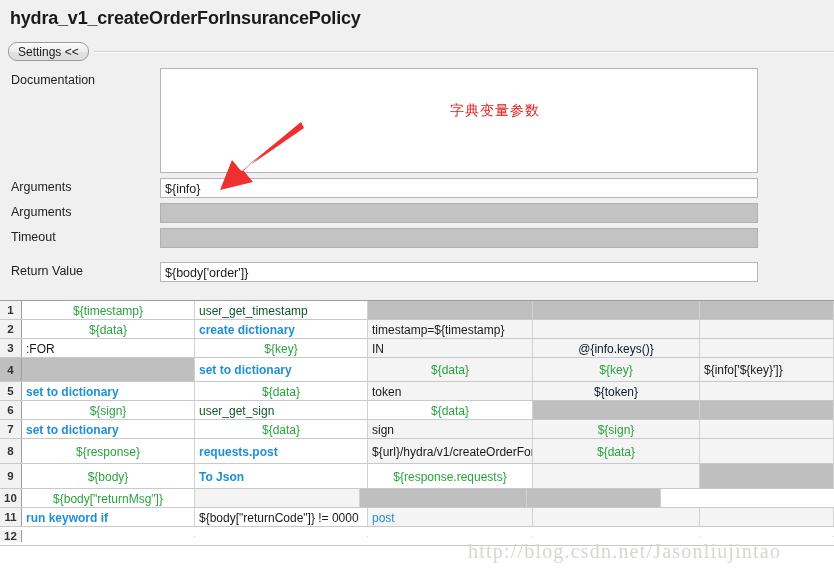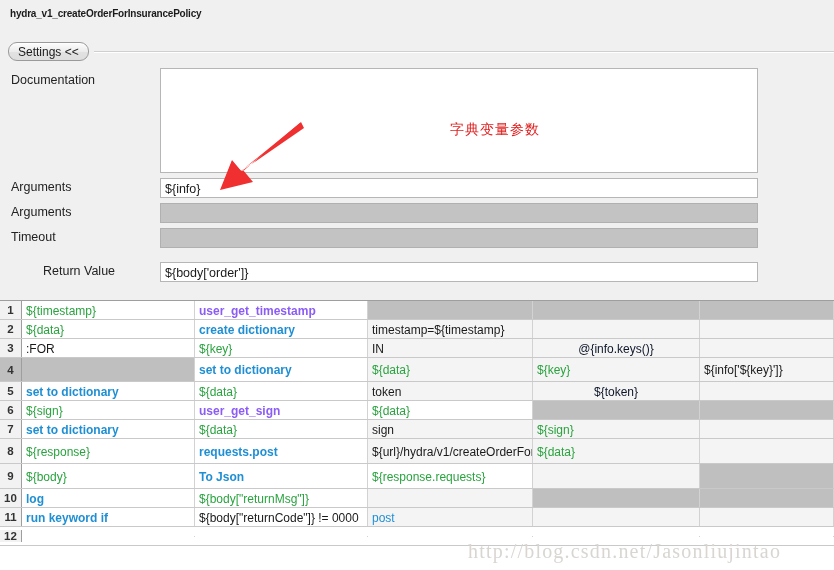--- a/index.html
+++ b/index.html
@@ -14,21 +14,21 @@
     position: relative;
     width: 834px; height: 570px;
     background: #f0f0f0;
     overflow: hidden;
   }
 
   
   .title {
     position: absolute;
     left: 10px; top: 8px;
-    font-size: 10px;
+    font-size: 18px;
     font-weight: bold;
     color: #1a1a1a;
     letter-spacing: -0.2px;
     white-space: nowrap;
   }
 
   
   .settings-row {
     position: absolute;
     left: 0; top: 42px;
@@ -89,32 +89,31 @@
   .doc-box { top: 2px; height: 105px; padding: 0; }
   .args-box { top: 112px; height: 20px; line-height: 17px; }
   .teardown-box { top: 137px; height: 20px; }
   .timeout-box { top: 162px; height: 20px; }
   .return-box { top: 196px; height: 20px; line-height: 17px; }
 
   .lbl-doc { top: 7px; }
   .lbl-args { top: 114px; }
   .lbl-teardown { top: 139px; }
   .lbl-timeout { top: 164px; }
-  .lbl-return { top: 198px; margin-left: 32px; }
+  .lbl-return { top: 198px; }
 
   
   .cn-note {
     position: absolute;
     left: 289px; top: 33px;
     font-size: 14px;
     color: #e02020;
     font-family: "DejaVu Sans", "Liberation Sans", sans-serif;
     white-space: nowrap;
     letter-spacing: 1px;
-    margin-top: 19px;
   }
 
   
   .arrow { position: absolute; pointer-events: none; }
   .arrow-1 { left: 196px; top: 120px; }
   .arrow-2 { left: 525px; top: 330px; }
 
   
   .grid {
     position: absolute;
@@ -155,23 +154,23 @@
   .c4 { width: 167px; min-width: 167px; }
   .c5 { width: 134px; min-width: 134px; }
 
   .bg-white { background: #ffffff; }
   .bg-light { background: #f4f4f4; }
   .bg-gray  { background: #bfbfbf; }
   .bg-num-gray { background: #bfbfbf; }
 
   
   .t-plain  { color: #1a1a1a; }
-  .t-var    { color: #2aa33f; }
+  .t-var    { color: #2aa33f; justify-content: center; }
   .t-kw     { color: #1f8fd4; font-weight: bold; }
-  .t-kw2    { color: #8b5cf6; font-weight: bold; }
+  .t-kw2    { color: #14532d; font-weight: normal; }
   .t-list   { color: #0f172a; justify-content: center; }
   .t-link   { color: #1f8fd4; }
 
   
   .watermark {
     position: absolute;
     left: 468px; top: 540px;
     font-family: "Liberation Serif", "DejaVu Serif", serif;
     font-size: 20px;
     color: #d9d6d2;
@@ -378,23 +377,20 @@
         </div>
         <div class="gcell c4 bg-light t-plain">
           <span></span>
         </div>
         <div class="gcell c5 bg-gray t-plain">
           <span></span>
         </div>
       </div>
       <div class="grow" style="height: 19px;">
         <div class="gnum ">10</div>
-        <div class="gcell c1 bg-white t-kw">
-          <span>log</span>
-        </div>
         <div class="gcell c2 bg-white t-var">
           <span>${body["returnMsg"]}</span>
         </div>
         <div class="gcell c3 bg-light t-plain">
           <span></span>
         </div>
         <div class="gcell c4 bg-gray t-plain">
           <span></span>
         </div>
         <div class="gcell c5 bg-gray t-plain">

